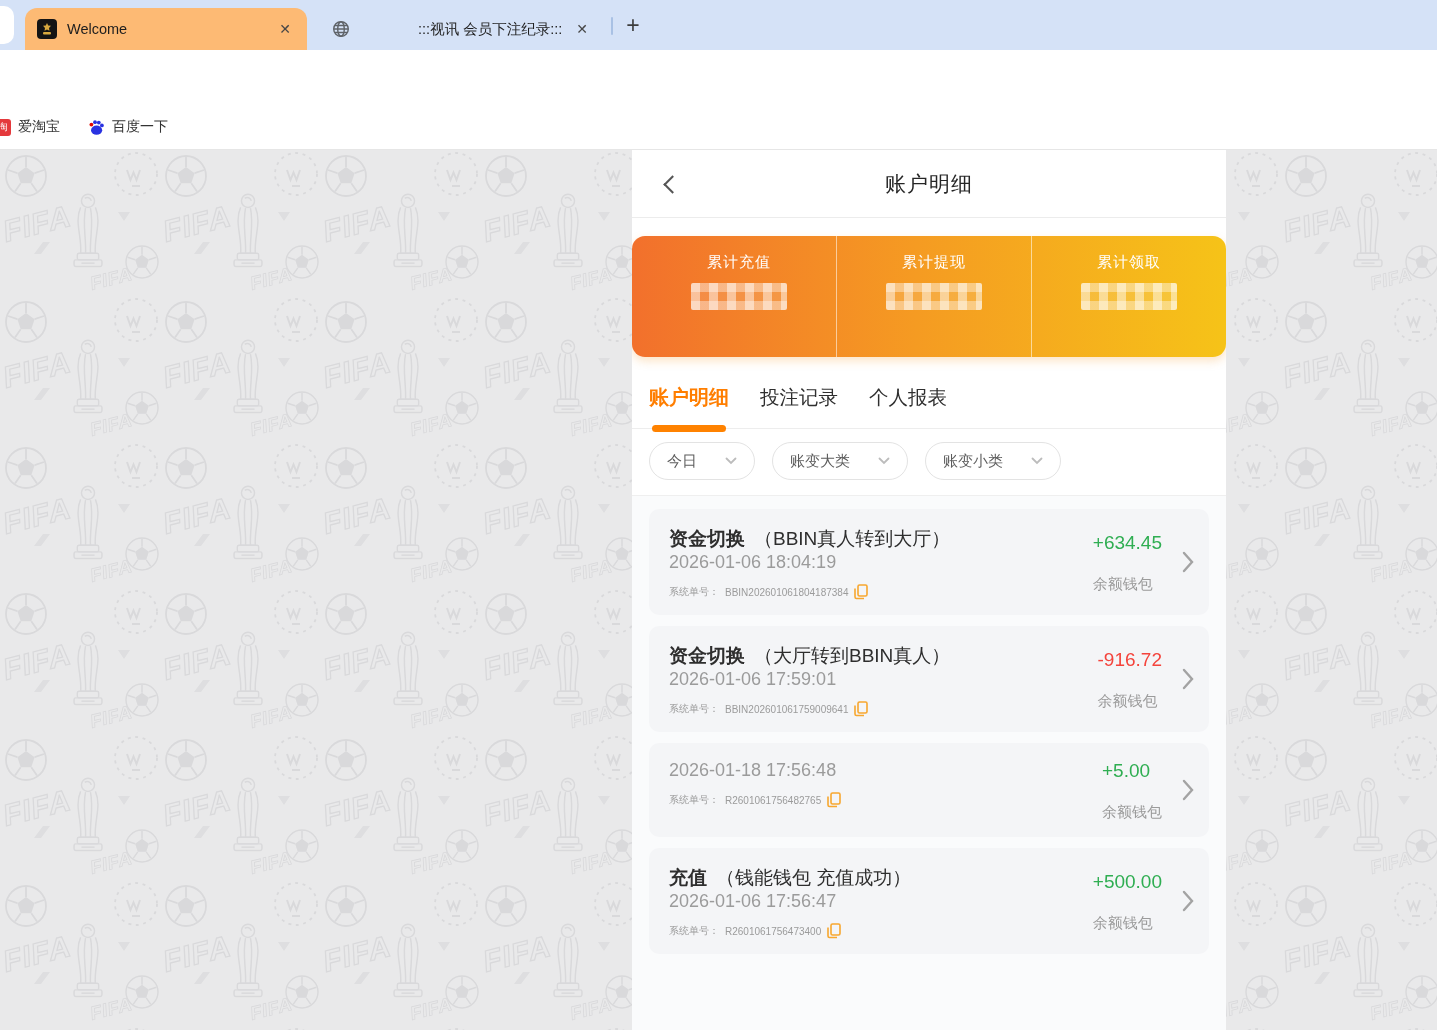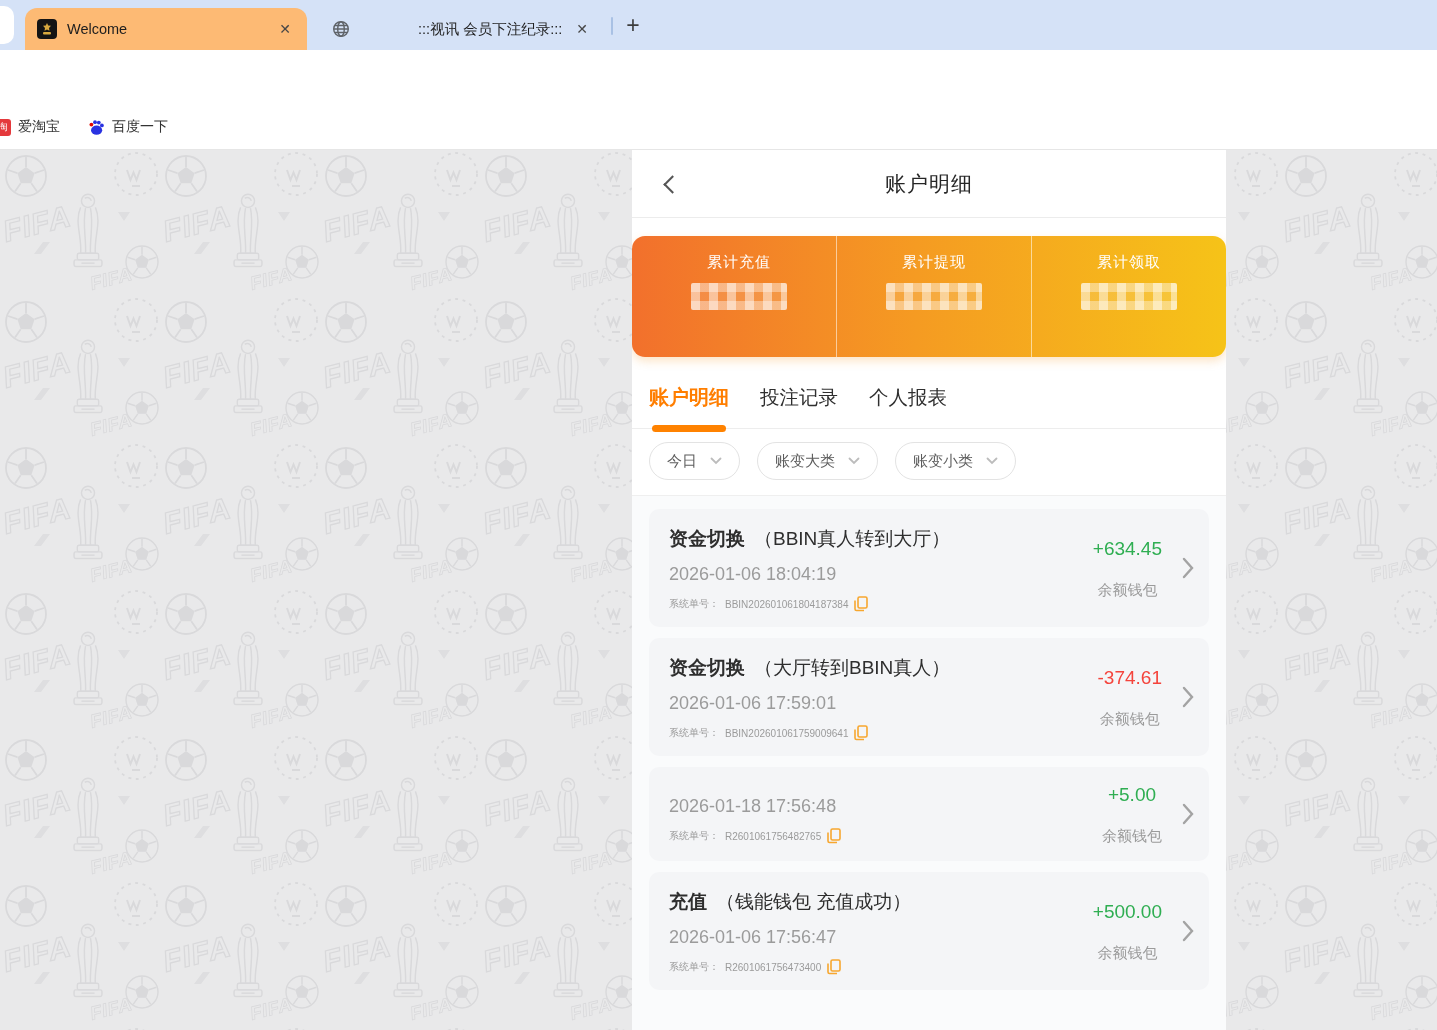--- a/index.html
+++ b/index.html
@@ -60,32 +60,32 @@
 
   .ptabs-wrap { border-bottom:1px solid #ededed; margin-top:27px; flex:none; }
   .ptabs { margin:0 17px; display:flex; gap:31px; }
   .ptab { position:relative; padding-bottom:17px; font-size:19.5px; color:#2f2f2f; cursor:default; }
   .ptab.active { color:#ff7e00; font-weight:700; font-size:20px; }
   .ptab.active::after { content:''; position:absolute; left:50%; transform:translateX(-50%);
     bottom:-4px; width:74px; height:7px; border-radius:4px; background:#ff8200; }
 
   .filters { padding:13px 17px 15px; display:flex; gap:17px; flex:none; background:#fff; }
   .pill { height:38px; border:1px solid #e3e3e3; border-radius:19px; padding:4px 17px;
-    display:flex; align-items:center; gap:13px; font-size:15px; color:#5d5d5d; background:#fff; }
+    display:flex; align-items:center; gap:28px; font-size:15px; color:#5d5d5d; background:#fff; }
 
   .records { flex:1; background:#fafbfc; border-top:1px solid #efefef;
     padding:13px 17px 0; display:flex; flex-direction:column; gap:11px; }
   .card { position:relative; flex:none; background:#f4f5f7; border-radius:10px;
     padding:17px 20px 15px; display:flex; justify-content:space-between; }
   .rleft { min-width:0; }
   .rtitle { font-size:19px; color:#2e2e2e; }
   .rtitle b { font-weight:700; margin-right:9px; }
-  .rtime { margin-top:12px; font-size:18px; color:#9b9b9b; }
+  .rtime { font-size:18px; color:#9b9b9b; }
   .rorder { margin-top:11px; font-size:10px; color:#9b9b9b; display:flex; align-items:center; gap:6px; }
-  .rright { display:flex; flex-direction:column; align-items:center; justify-content:center;
+  .rright { display:flex; flex-direction:column; align-items:flex-start; justify-content:center;
     gap:21px; margin-right:27px; flex:none; }
   .amt { font-size:19px; font-weight:500; }
   .amt.pos { color:#2fae52; }
   .amt.neg { color:#f4443c; }
   .wallet { font-size:15px; color:#9b9b9b; }
   .chev { position:absolute; right:15px; top:50%; transform:translateY(-50%); }
 </style>
 </head>
 <body>
 
@@ -311,21 +311,21 @@
             <div class="rorder">
               <span>系统单号：</span>
               <span>BBIN202601061759009641</span>
               <svg width="14" height="16" viewBox="0 0 14 16" fill="none" stroke="#f7a72f" stroke-width="1.6">
                 <rect x="4" y="1" width="9" height="11" rx="1.5"></rect>
                 <path d="M10 14.5H2.5A1.5 1.5 0 0 1 1 13V4.5"></path>
               </svg>
             </div>
           </div>
           <div class="rright">
-            <span class="amt neg">-374.61</span>
+            <span class="amt neg">-916.72</span>
             <span class="wallet">余额钱包</span>
           </div>
           <svg class="chev" width="12" height="22" viewBox="0 0 12 22" fill="none" stroke="#a3a3a3" stroke-width="2.4" stroke-linecap="round">
             <path d="M2 2 L10 11 L2 20"></path>
           </svg>
         </div>
 
         <div class="card">
           <div class="rleft">
             <div class="rtime">2026-01-18 17:56:48</div>

